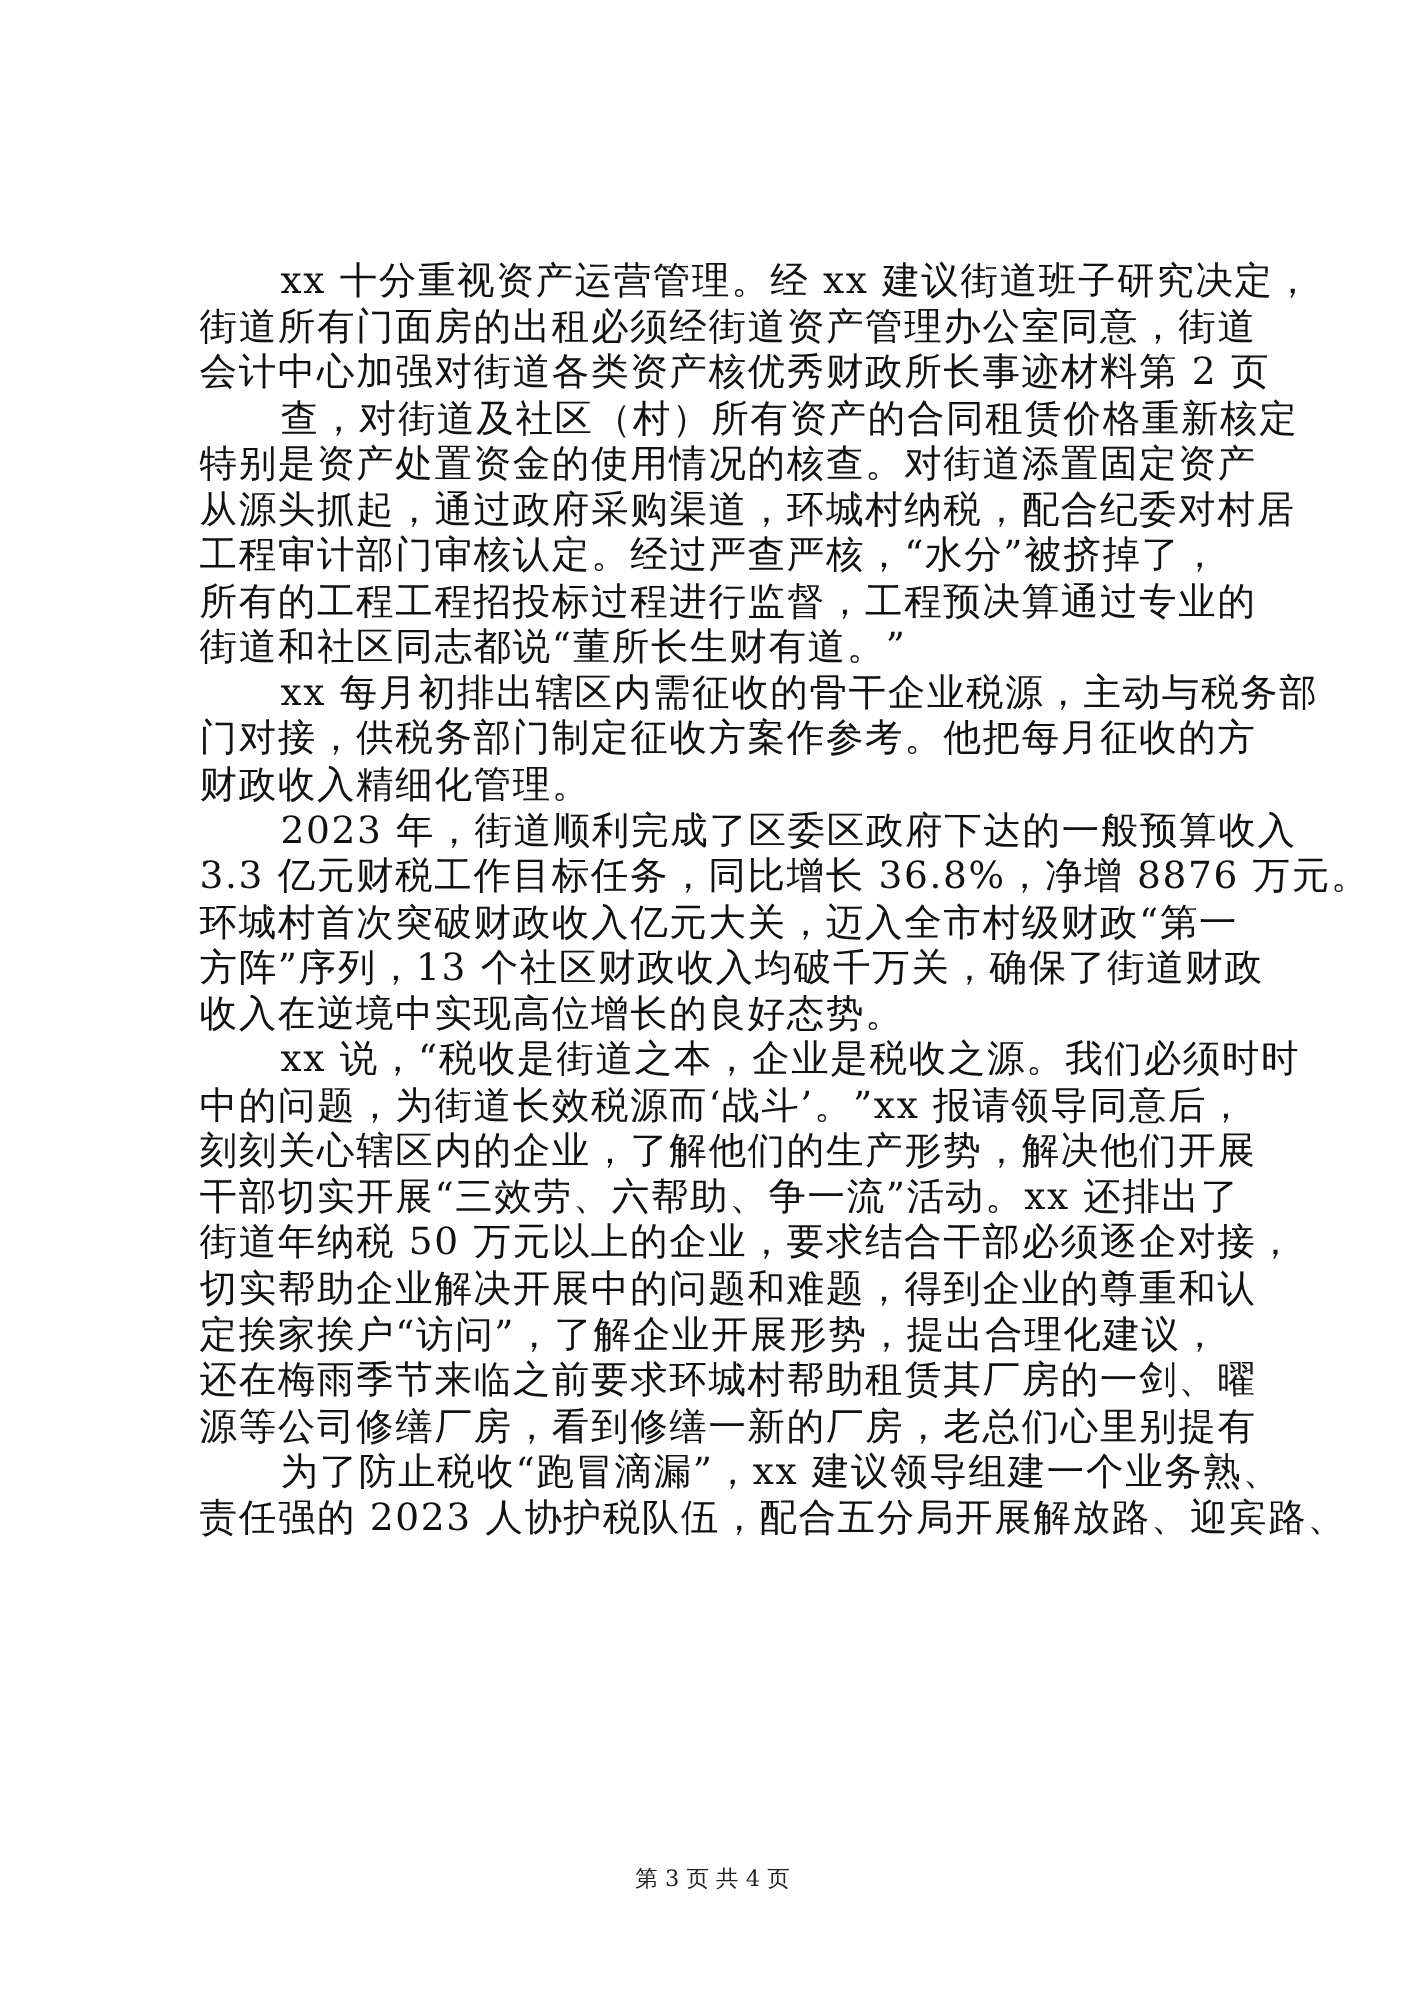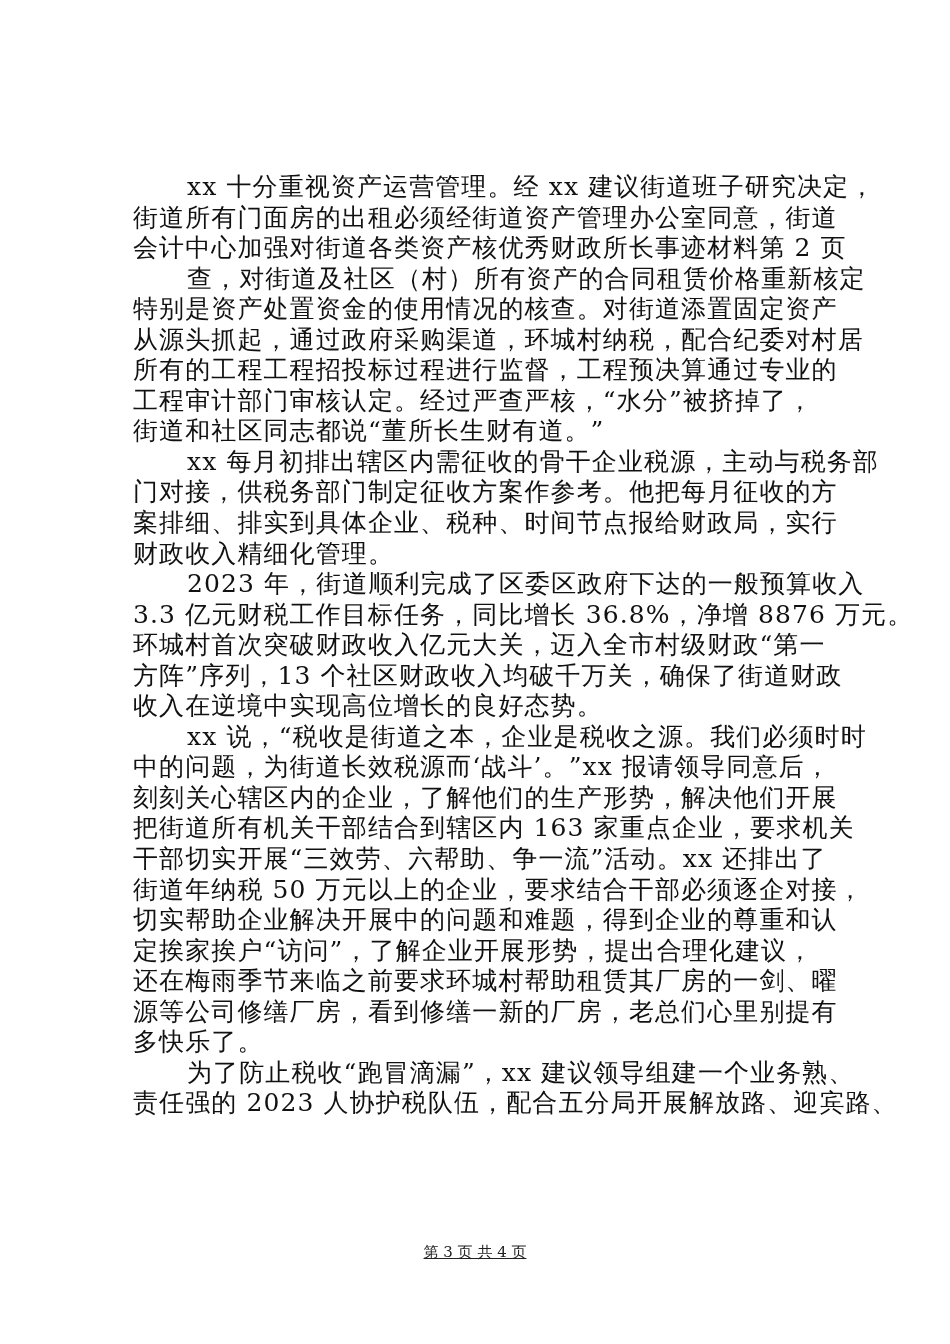--- a/index.html
+++ b/index.html
@@ -11,55 +11,52 @@
       position: absolute; left: 133px; top: 172px; width: 700px;
       font-family: "DejaVu Serif", "Liberation Serif", serif;
       font-size: 25px; color: #111111;
       line-height: 30.56px; letter-spacing: 1.1px;
     }
     .line { white-space: nowrap; height: 30.56px; }
     .indent { padding-left: 54px; }
     .footer {
       position: absolute; left: 0; width: 950px; top: 1243px; text-align: center;
       font-family: "DejaVu Serif", "Liberation Serif", serif;
-      font-size: 15px; color: #222222; text-decoration: underline;
+      font-size: 15px; color: #222222;
     }
   </style>
 </head>
 <body>
 
 <div class="page">
   <div class="content">
     <div class="line indent">xx 十分重视资产运营管理。经 xx 建议街道班子研究决定，</div>
     <div class="line">街道所有门面房的出租必须经街道资产管理办公室同意，街道</div>
     <div class="line">会计中心加强对街道各类资产核优秀财政所长事迹材料第 2 页</div>
     <div class="line indent">查，对街道及社区（村）所有资产的合同租赁价格重新核定</div>
     <div class="line">特别是资产处置资金的使用情况的核查。对街道添置固定资产</div>
     <div class="line">从源头抓起，通过政府采购渠道，环城村纳税，配合纪委对村居</div>
+    <div class="line">工程审计部门审核认定。经过严查严核，“水分”被挤掉了，</div>
     <div class="line">所有的工程工程招投标过程进行监督，工程预决算通过专业的</div>
-    <div class="line">工程审计部门审核认定。经过严查严核，“水分”被挤掉了，</div>
     <div class="line">街道和社区同志都说“董所长生财有道。”</div>
     <div class="line indent">xx 每月初排出辖区内需征收的骨干企业税源，主动与税务部</div>
     <div class="line">门对接，供税务部门制定征收方案作参考。他把每月征收的方</div>
-    <div class="line">案排细、排实到具体企业、税种、时间节点报给财政局，实行</div>
     <div class="line">财政收入精细化管理。</div>
     <div class="line indent">2023 年，街道顺利完成了区委区政府下达的一般预算收入</div>
     <div class="line">3.3 亿元财税工作目标任务，同比增长 36.8%，净增 8876 万元。</div>
     <div class="line">环城村首次突破财政收入亿元大关，迈入全市村级财政“第一</div>
     <div class="line">方阵”序列，13 个社区财政收入均破千万关，确保了街道财政</div>
     <div class="line">收入在逆境中实现高位增长的良好态势。</div>
     <div class="line indent">xx 说，“税收是街道之本，企业是税收之源。我们必须时时</div>
     <div class="line">中的问题，为街道长效税源而‘战斗’。”xx 报请领导同意后，</div>
     <div class="line">刻刻关心辖区内的企业，了解他们的生产形势，解决他们开展</div>
-    <div class="line">把街道所有机关干部结合到辖区内 163 家重点企业，要求机关</div>
     <div class="line">干部切实开展“三效劳、六帮助、争一流”活动。xx 还排出了</div>
     <div class="line">街道年纳税 50 万元以上的企业，要求结合干部必须逐企对接，</div>
     <div class="line">切实帮助企业解决开展中的问题和难题，得到企业的尊重和认</div>
     <div class="line">定挨家挨户“访问”，了解企业开展形势，提出合理化建议，</div>
     <div class="line">还在梅雨季节来临之前要求环城村帮助租赁其厂房的一剑、曜</div>
     <div class="line">源等公司修缮厂房，看到修缮一新的厂房，老总们心里别提有</div>
-    <div class="line">多快乐了。</div>
     <div class="line indent">为了防止税收“跑冒滴漏”，xx 建议领导组建一个业务熟、</div>
     <div class="line">责任强的 2023 人协护税队伍，配合五分局开展解放路、迎宾路、</div>
   </div>
 
   <div class="footer">第 3 页  共 4 页</div>
 </div>
 
 </body></html>

